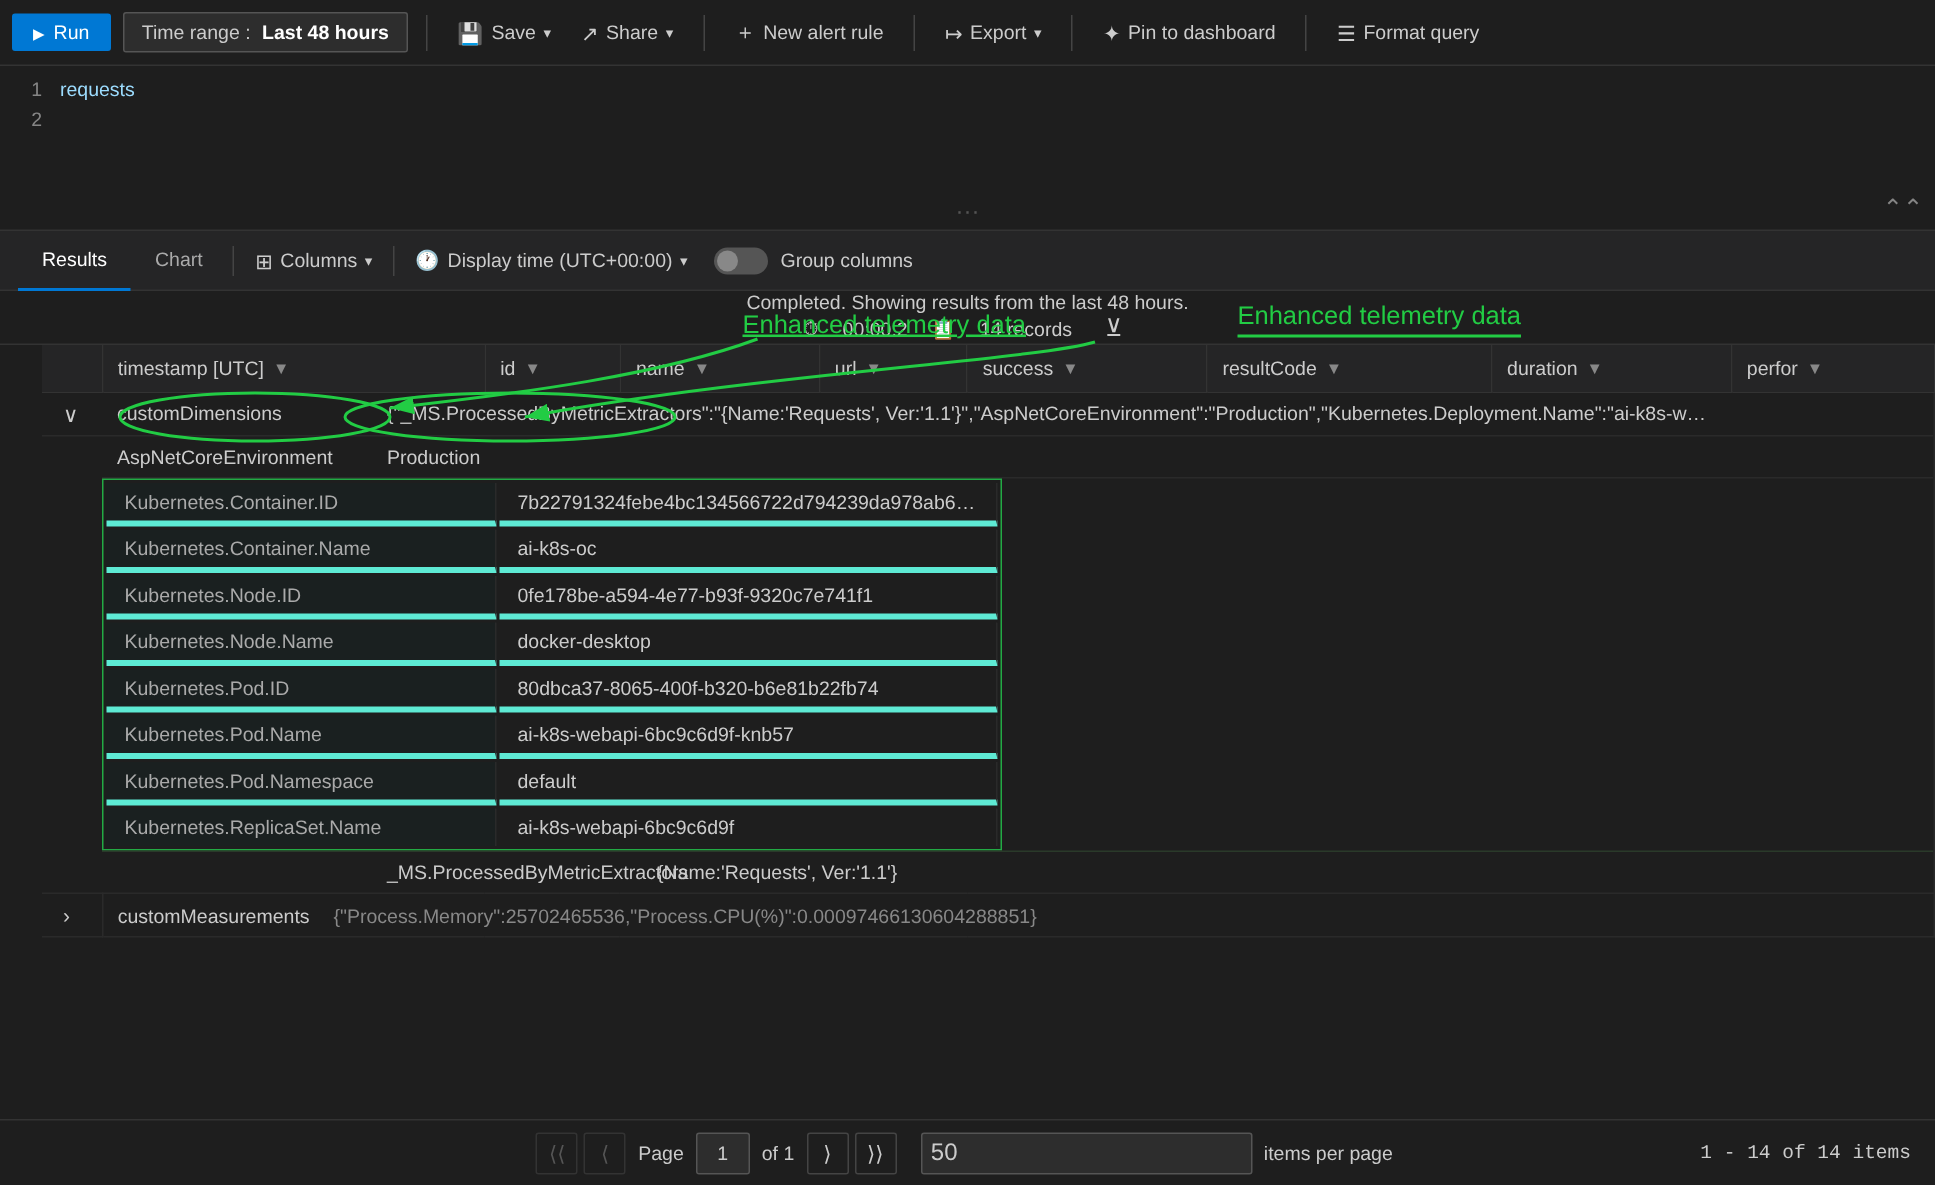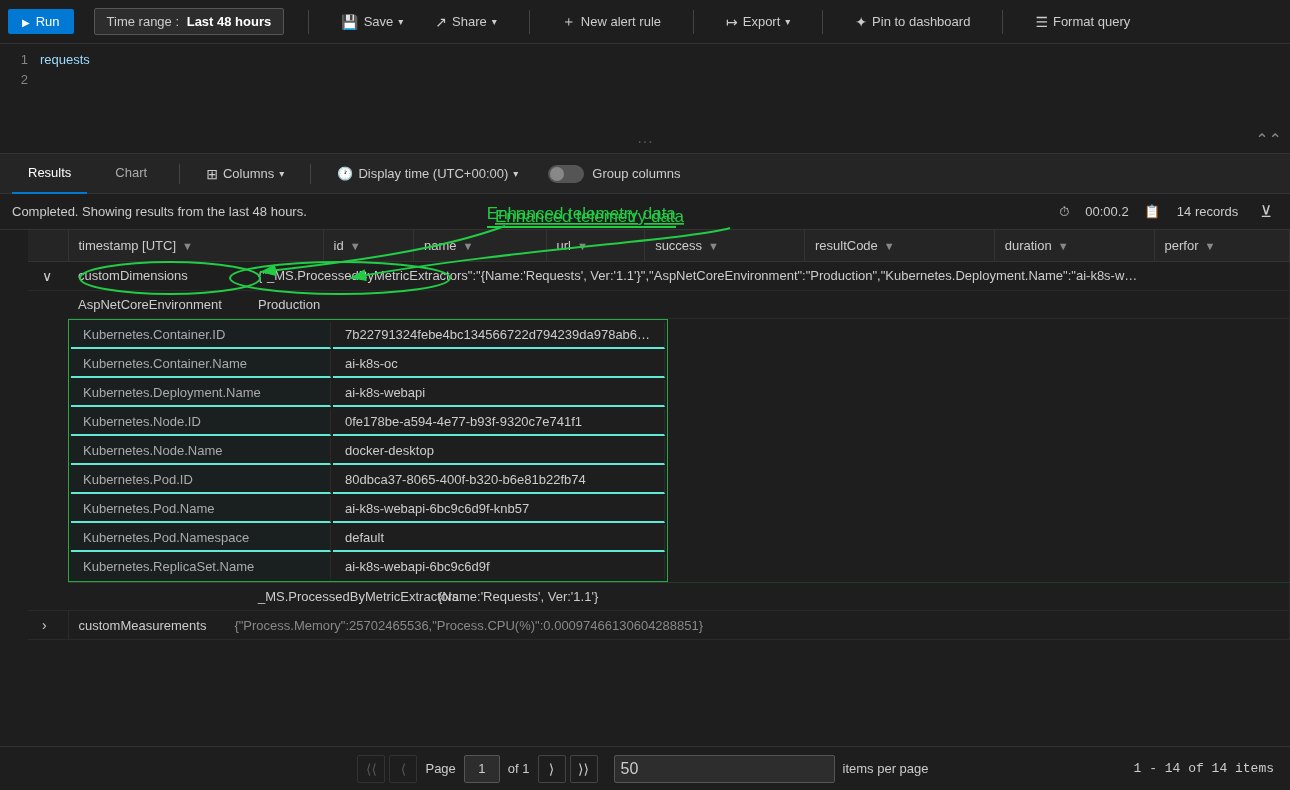--- a/index.html
+++ b/index.html
@@ -14,21 +14,21 @@
     }
 
     
     .toolbar {
       display: flex;
       align-items: center;
       height: 44px;
       background: #1e1e1e;
       border-bottom: 1px solid #333;
       padding: 0 8px;
-      gap: 16px;
+      gap: 4px;
     }
     .btn-run {
       background: #0078d4;
       color: white;
       border: none;
       padding: 5px 14px;
       cursor: pointer;
       font-size: 13px;
       display: flex;
       align-items: center;
@@ -108,21 +108,21 @@
     }
 
     
     .results-tabs {
       display: flex;
       align-items: center;
       height: 40px;
       background: #252526;
       border-bottom: 1px solid #333;
       padding: 0 12px;
-      gap: 12px;
+      gap: 0;
     }
     .tab {
       padding: 0 16px;
       height: 40px;
       display: flex;
       align-items: center;
       cursor: pointer;
       color: #aaa;
       border-bottom: 2px solid transparent;
       font-size: 13px;
@@ -185,20 +185,21 @@
 
     
     .status-bar {
       display: flex;
       align-items: center;
       height: 36px;
       background: #1e1e1e;
       border-bottom: 1px solid #333;
       padding: 0 12px;
       justify-content: space-between;
+      flex-direction: column;
     }
     .status-text { color: #ccc; font-size: 13px; }
     .status-right {
       display: flex;
       align-items: center;
       gap: 16px;
       color: #ccc;
       font-size: 13px;
     }
     .annotation-text {
@@ -268,21 +269,21 @@
     
     .expanded-row td {
       padding: 0;
       background: #1e1e1e;
     }
     .k8s-table {
       border: 1px solid #22aa44;
       min-width: 600px;
     }
     .k8s-table tr td {
-      border-bottom: 2px solid #5eead4;
+      border-bottom: 4px solid #5eead4;
       padding: 5px 12px;
       font-size: 13px;
     }
     .k8s-table tr td:first-child {
       color: #aaa;
       width: 260px;
       background: #1a2020;
     }
     .k8s-table tr td:last-child {
       color: #cccccc;
@@ -569,24 +570,20 @@
                   <tbody id="k8s-tbody">
                       <tr>
                         <td>Kubernetes.Container.ID</td>
                         <td>7b22791324febe4bc134566722d794239da978ab6b4116dc1d089433003104f3</td>
                       </tr>
                       <tr>
                         <td>Kubernetes.Container.Name</td>
                         <td>ai-k8s-oc</td>
                       </tr>
                       <tr>
-                        <td>Kubernetes.Deployment.Name</td>
-                        <td>ai-k8s-webapi</td>
-                      </tr>
-                      <tr>
                         <td>Kubernetes.Node.ID</td>
                         <td>0fe178be-a594-4e77-b93f-9320c7e741f1</td>
                       </tr>
                       <tr>
                         <td>Kubernetes.Node.Name</td>
                         <td>docker-desktop</td>
                       </tr>
                       <tr>
                         <td>Kubernetes.Pod.ID</td>
                         <td>80dbca37-8065-400f-b320-b6e81b22fb74</td>
@@ -616,21 +613,21 @@
                 </div>
               </div>
             </td>
           </tr>
 
           <tr>
             <td>
               <button class="row-expand-btn">›</button>
             </td>
             <td colspan="8">
-              <div style="display:flex;gap:28px;align-items:flex-end;">
+              <div style="display:flex;gap:16px;align-items:flex-end;">
                 <span style="color:#ccc;">customMeasurements</span>
                 <span style="color:#888;">{"Process.Memory":25702465536,"Process.CPU(%)":0.00097466130604288851}</span>
               </div>
             </td>
           </tr>
         </tbody>
       </table>
     </div>
 
     <div class="pagination">

